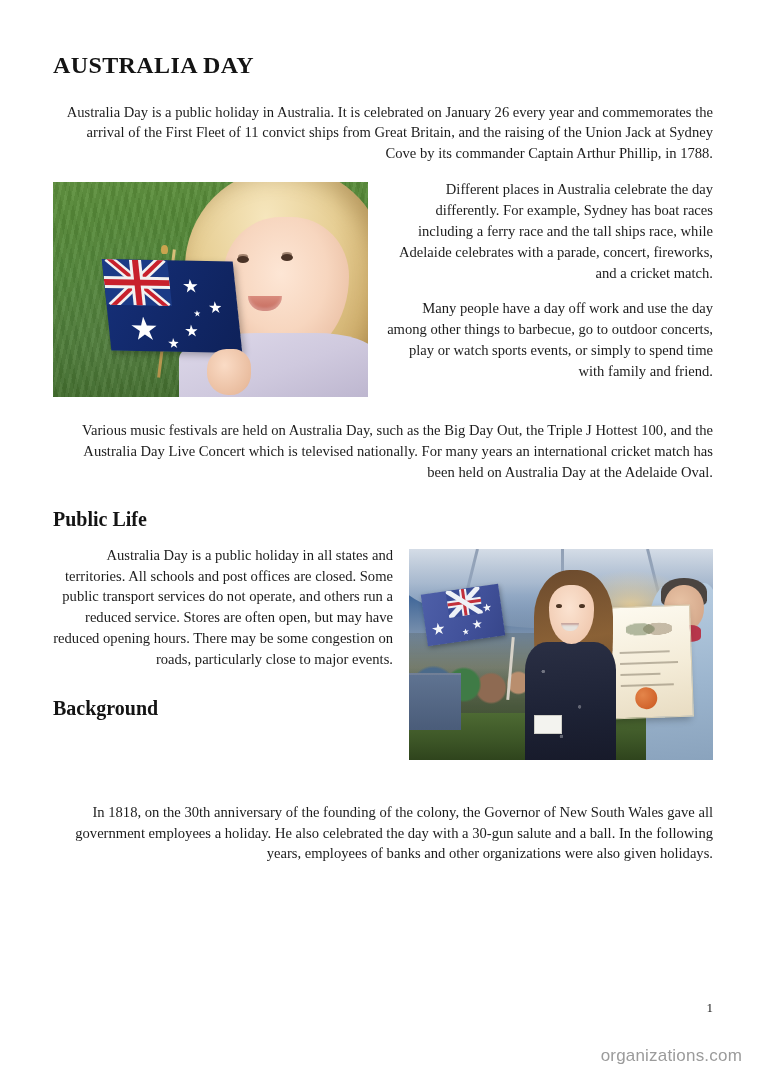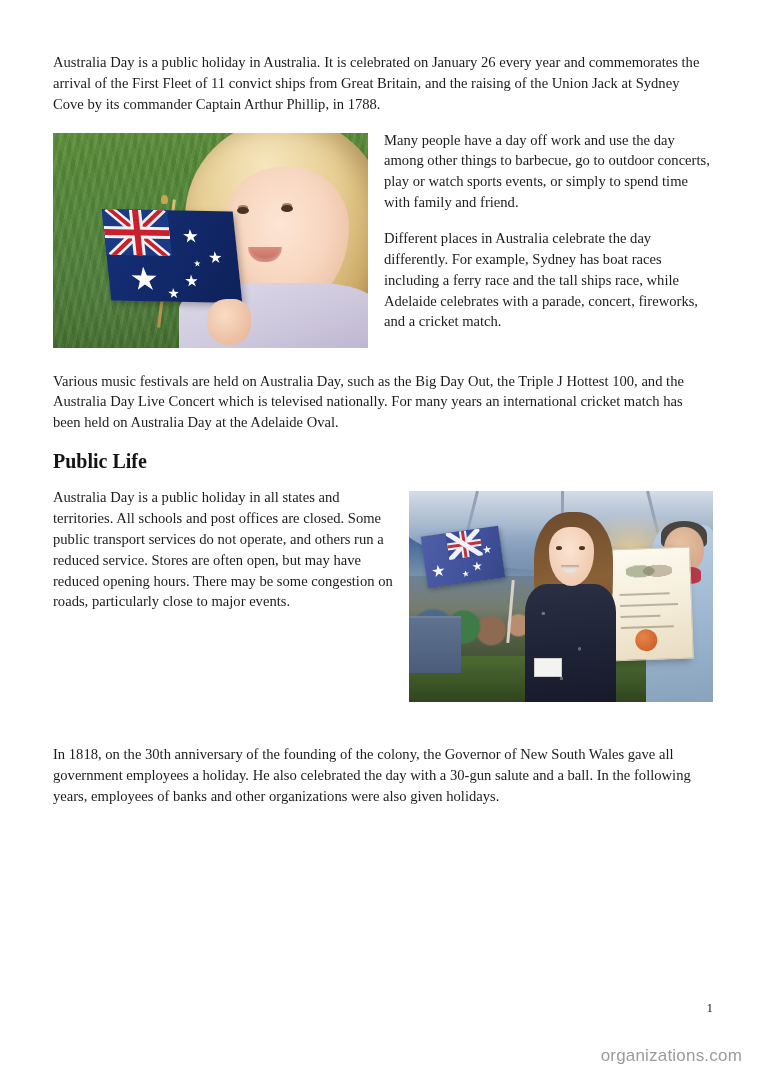--- a/index.html
+++ b/index.html
@@ -45,21 +45,21 @@
     font-weight: bold;
     margin: 0 0 14px 0;
     line-height: 1.2;
     color: #141414;
   }
 
   p.body-text {
     font-size: 14.6px;
     line-height: 1.43;
     margin: 0 0 15px 0;
-    text-align: left;
+    text-align: right;
     color: #1c1c1c;
   }
   p.body-text:last-child { margin-bottom: 0; }
 
   
   .photo {
     position: relative;
     overflow: hidden;
     background: #d8d8d8;
   }
@@ -472,20 +472,21 @@
   }
   .clearfix::after { content: ""; display: block; clear: both; }
 </style>
 </head>
 <body>
 
 <div class="page">
 
   <div class="content">
 
+    <h1 class="doc-title">AUSTRALIA DAY</h1>
 
     <p class="body-text">Australia Day is a public holiday in Australia. It is celebrated on January 26 every year and commemorates the arrival of the First Fleet of 11 convict ships from Great Britain, and the raising of the Union Jack at Sydney Cove by its commander Captain Arthur Phillip, in 1788.</p>
 
     <div class="photo photo-girl">
       <div class="grass"></div>
       <div class="grass-blur"></div>
       <div class="girl-hair"></div>
       <div class="girl-face"></div>
       <div class="girl-eye left"></div>
       <div class="girl-eye right"></div>
@@ -506,30 +507,30 @@
         <div class="star s1"></div>
         <div class="star s2"></div>
         <div class="star s3"></div>
         <div class="star s4"></div>
         <div class="star s5"></div>
       </div>
       <div class="girl-hand"></div>
     </div>
 
 
+    <p class="body-text">Different places in Australia celebrate the day differently. For example, Sydney has boat races including a ferry race and the tall ships race, while Adelaide celebrates with a parade, concert, fireworks, and a cricket match.</p>
+
     <p class="body-text">Many people have a day off work and use the day among other things to barbecue, go to outdoor concerts, play or watch sports events, or simply to spend time with family and friend.</p>
 
-    <p class="body-text">Different places in Australia celebrate the day differently. For example, Sydney has boat races including a ferry race and the tall ships race, while Adelaide celebrates with a parade, concert, fireworks, and a cricket match.</p>
-
     <div class="clearfix"></div>
 
     <p class="body-text" style="margin-top:13px">Various music festivals are held on Australia Day, such as the Big Day Out, the Triple J Hottest 100, and the Australia Day Live Concert which is televised nationally. For many years an international cricket match has been held on Australia Day at the Adelaide Oval.</p>
 
 
-    <h2 class="section-heading" style="margin-top:16px">Public Life</h2>
+    <h2 class="section-heading" style="margin-top:24px">Public Life</h2>
 
     <div class="photo photo-ceremony">
       <div class="marquee-sky"></div>
       <div class="marquee-roof"></div>
       <div class="marquee-beam b1"></div>
       <div class="marquee-beam b2"></div>
       <div class="marquee-beam b3"></div>
       <div class="sun-glow"></div>
       <div class="crowd"></div>
       <div class="grass-ground"></div>
@@ -564,20 +565,21 @@
       <div class="woman-dress"></div>
       <div class="woman-face"></div>
       <div class="woman-eye l"></div>
       <div class="woman-eye r"></div>
       <div class="woman-smile"></div>
       <div class="name-badge"></div>
     </div>
 
     <p class="body-text">Australia Day is a public holiday in all states and territories. All schools and post offices are closed. Some public transport services do not operate, and others run a reduced service. Stores are often open, but may have reduced opening hours. There may be some congestion on roads, particularly close to major events.</p>
 
+    <h2 class="section-heading" style="margin-top:26px">Background</h2>
 
 
     <div class="clearfix"></div>
 
     <p class="body-text" style="margin-top:32px">In 1818, on the 30th anniversary of the founding of the colony, the Governor of New South Wales gave all government employees a holiday. He also celebrated the day with a 30-gun salute and a ball. In the following years, employees of banks and other organizations were also given holidays.</p>
 
   </div>
 
   <div class="page-number">1</div>
   <div class="watermark">organizations.com</div>

